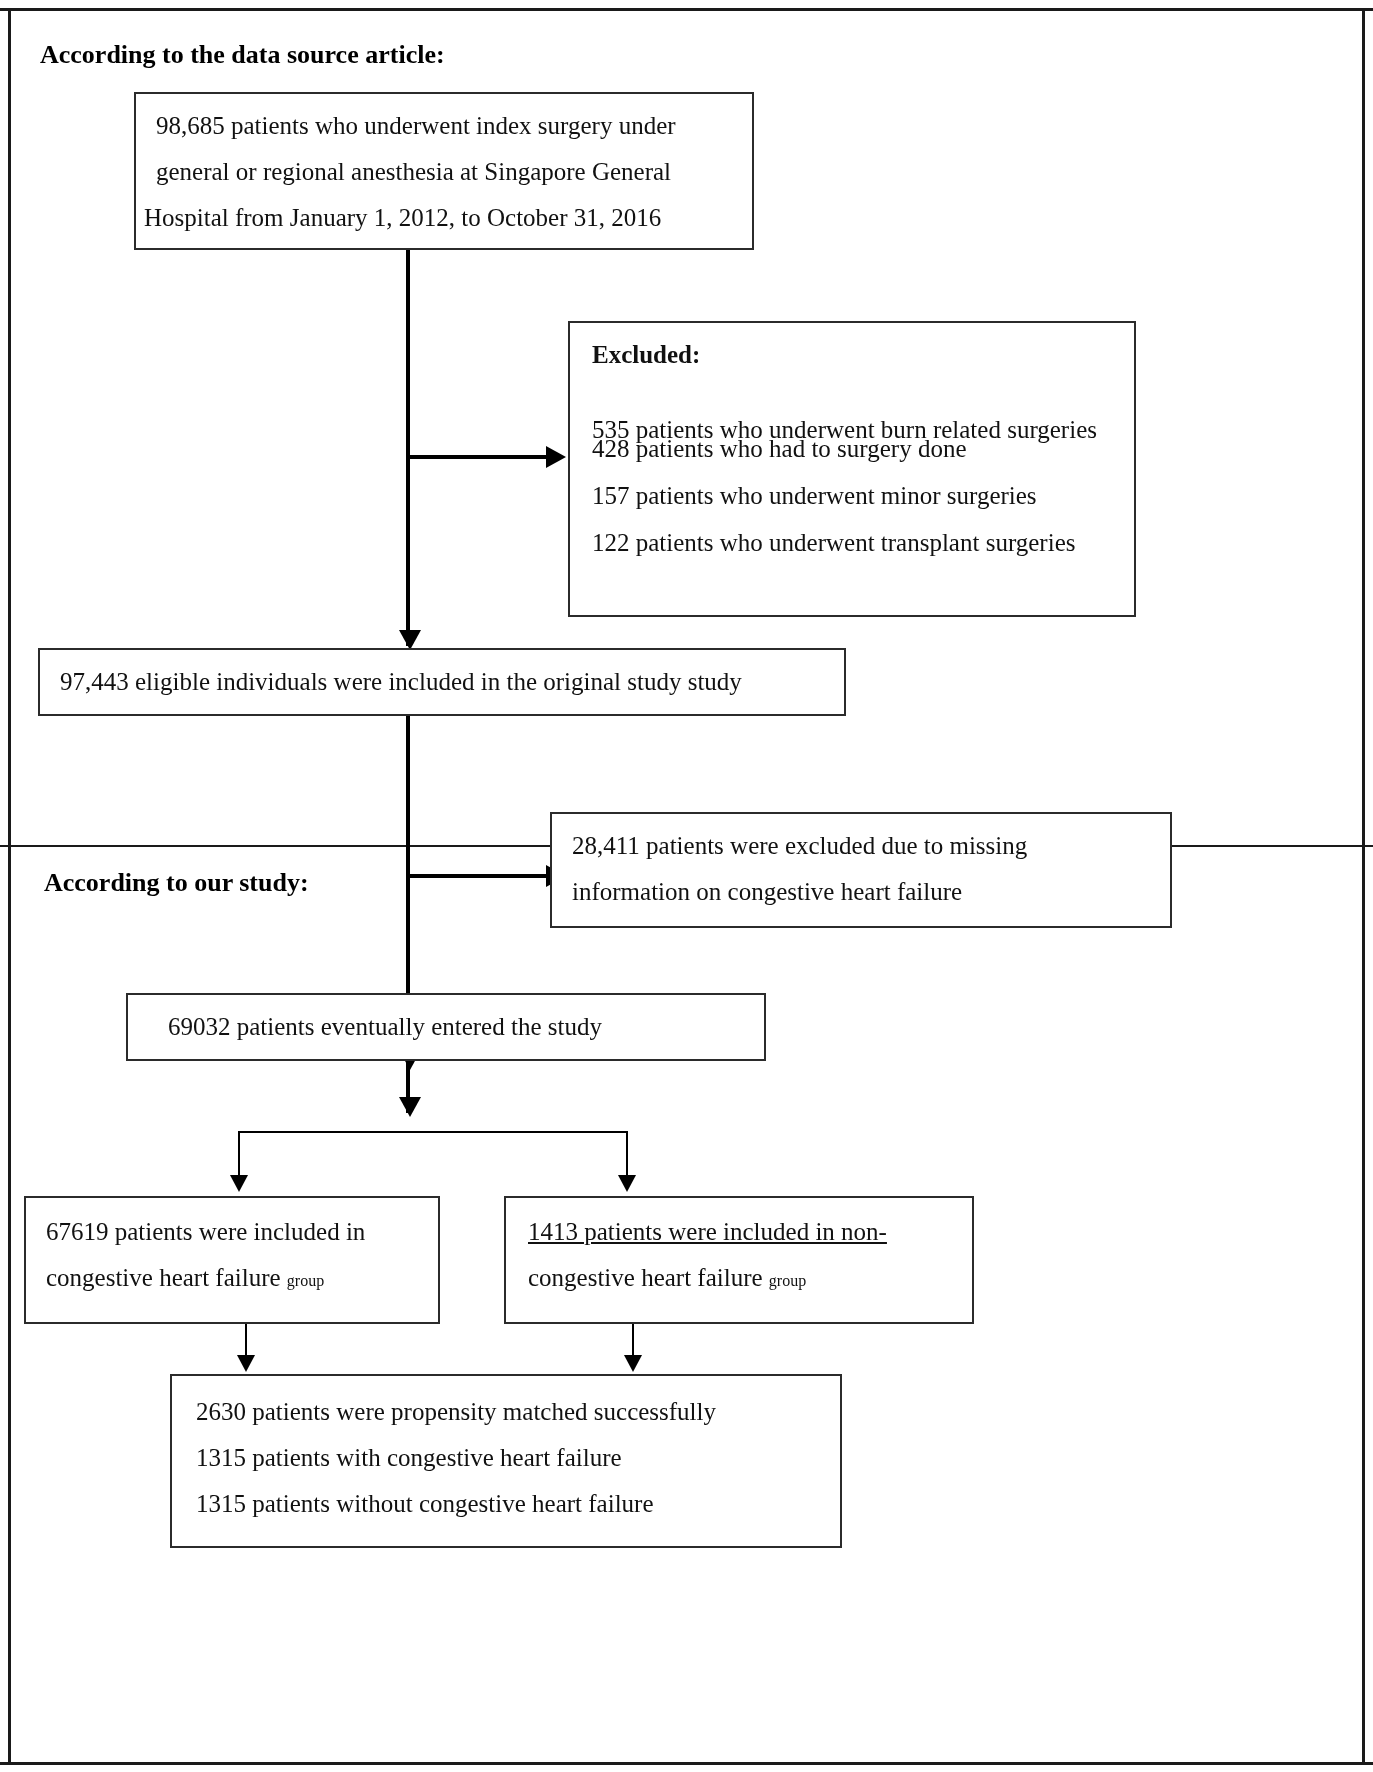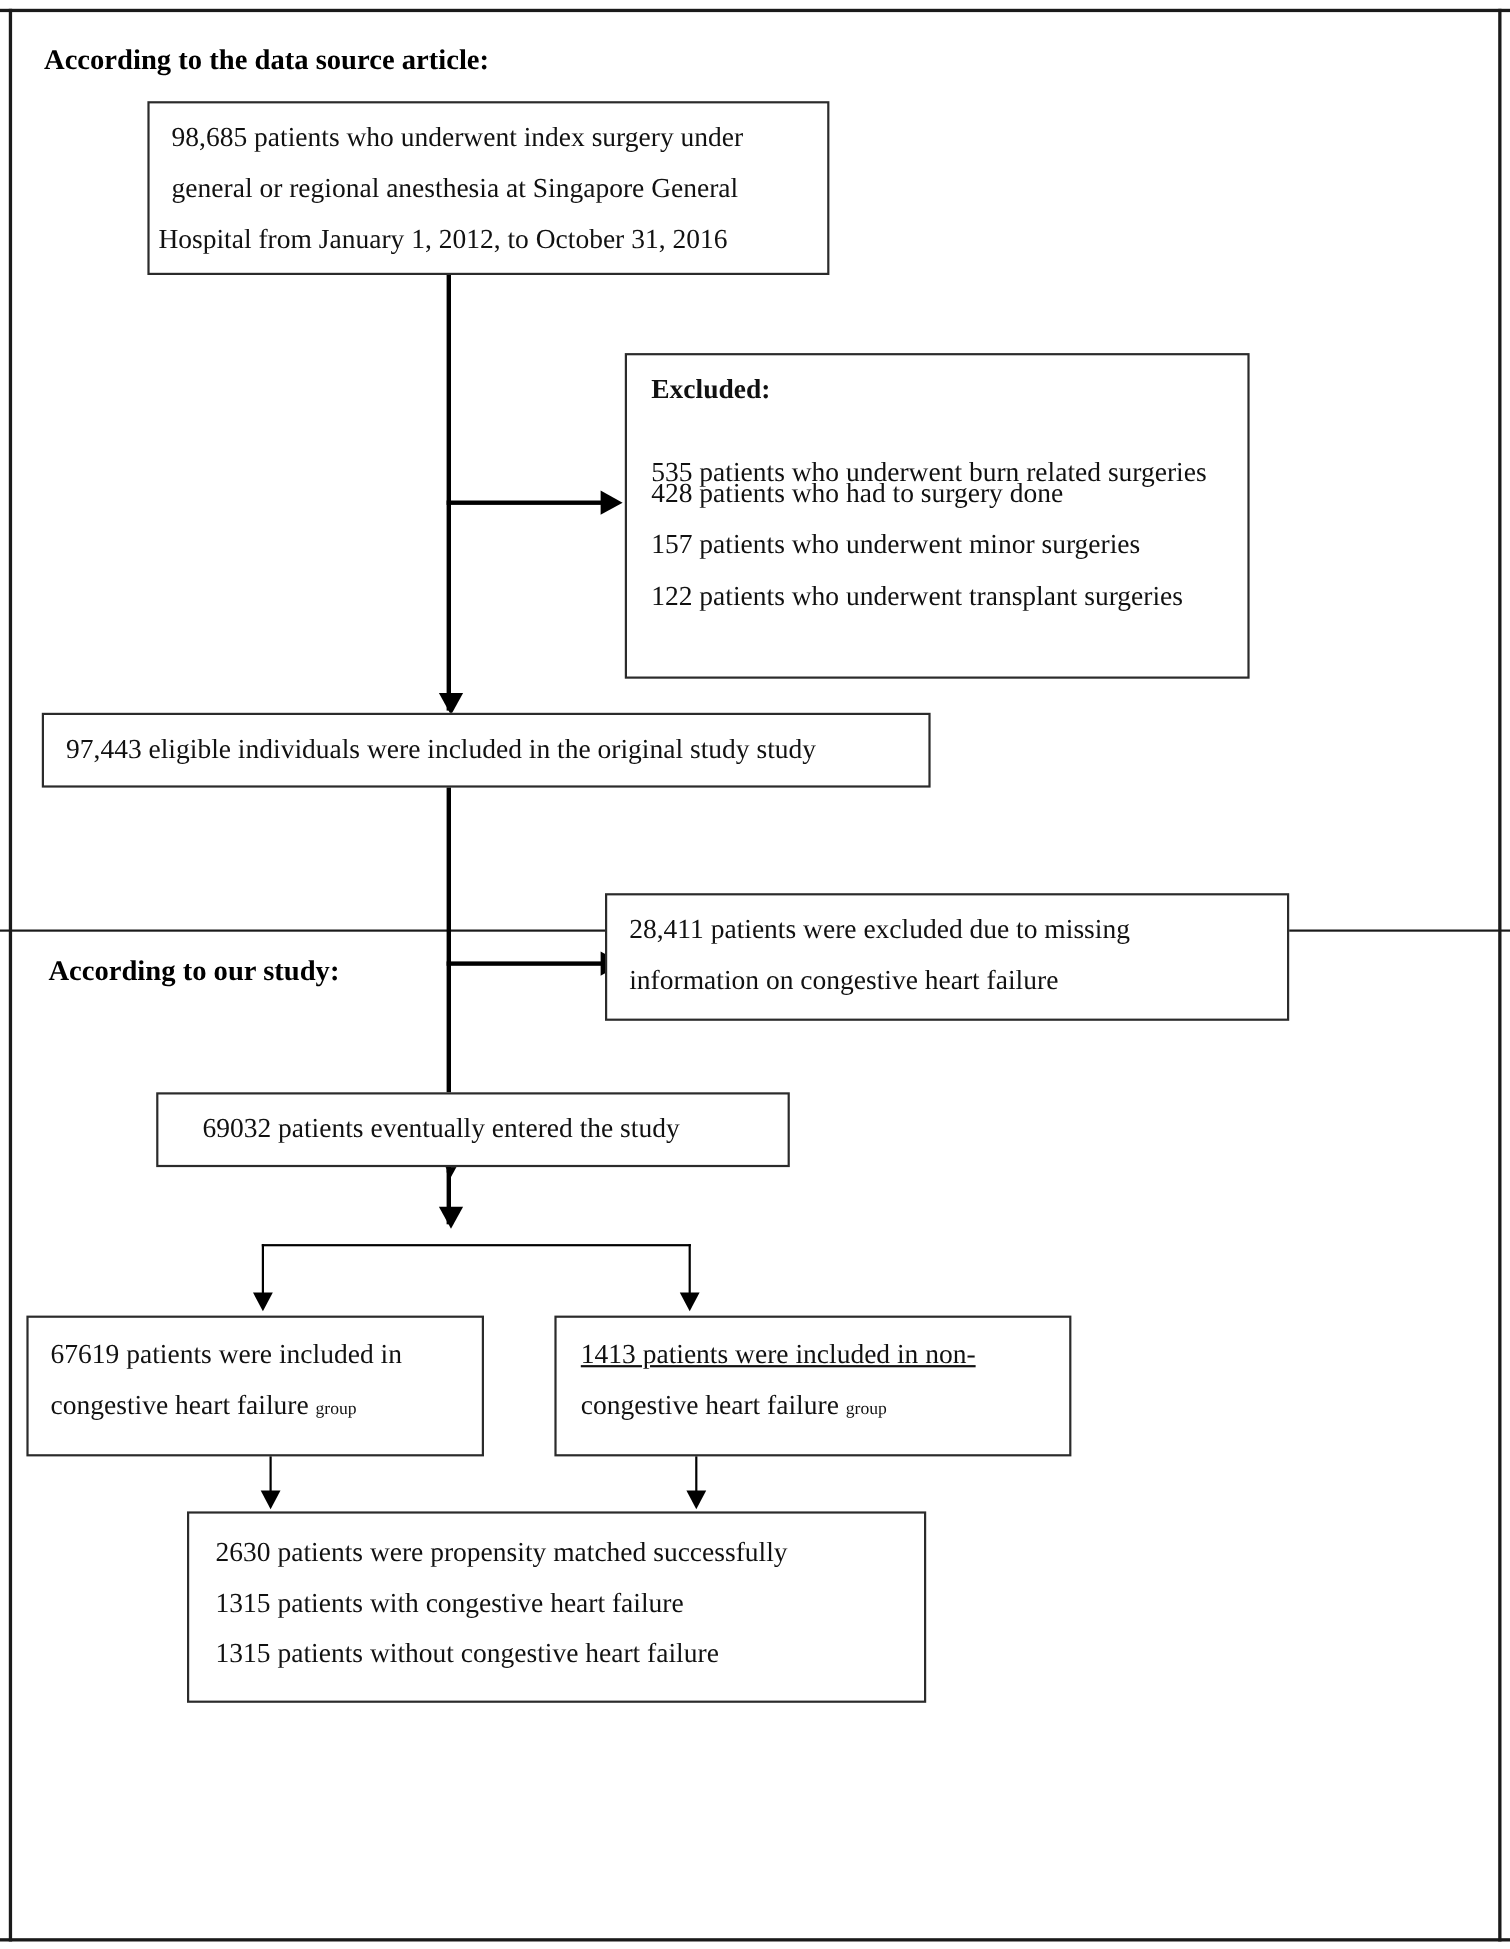--- a/index.html
+++ b/index.html
@@ -150,21 +150,21 @@
   <div class="hline" style="left:406px; top:874px; width:142px;"></div>
   <div class="arrow-right" style="left:546px; top:865px;"></div>
 
   <div class="section-label" style="left:44px; top:868px;">According to our study:</div>
 
   <div class="box" style="left:550px; top:812px; width:622px; height:116px;">
     <div class="tb justified" style="left:20px; top:18px; width:578px;">28,411 patients were excluded due to missing</div>
     <div class="tb" style="left:20px; top:64px;">information on congestive heart failure</div>
   </div>
 
-  <div class="box" style="left:142px; top:993px; width:576px; height:68px;">
+  <div class="box" style="left:126px; top:993px; width:640px; height:68px;">
     <div class="tb" style="left:40px; top:18px;">69032 patients eventually entered the study</div>
   </div>
 
   <div class="vline" style="left:406px; top:1061px; height:52px;"></div>
   <div class="arrow-down" style="left:399px; top:1097px;"></div>
 
   <div class="thin-hline" style="left:238px; top:1131px; width:390px;"></div>
   <div class="thin-vline" style="left:238px; top:1131px; height:52px;"></div>
   <div class="thin-vline" style="left:626px; top:1131px; height:52px;"></div>
   <div class="arrow-down-sm" style="left:230px; top:1175px;"></div>

